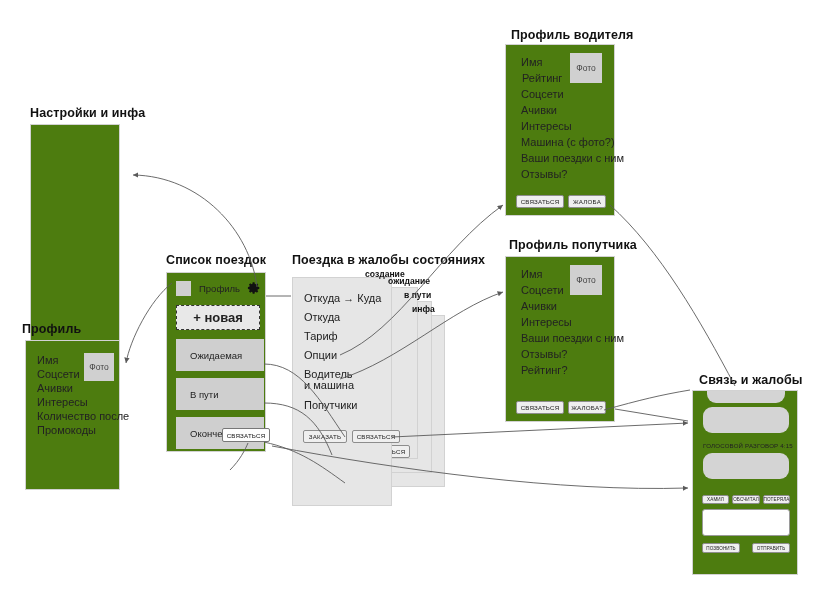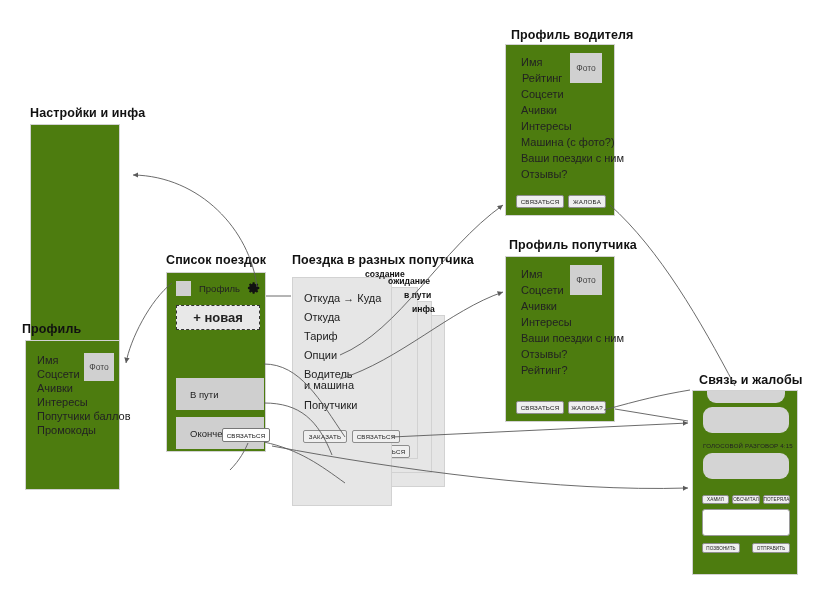--- a/index.html
+++ b/index.html
@@ -166,43 +166,44 @@
   <div class="ttl" style="left:30px; top:106px;">Настройки и инфа</div>
   <div class="panel" style="left:30px; top:124px; width:90px; height:232px;"></div>
 
   <div class="ttl" style="left:22px; top:322px;">Профиль</div>
   <div class="panel" style="left:25px; top:340px; width:95px; height:150px;">
     <div class="photo" style="left:58px; top:12px; width:30px; height:28px;">Фото</div>
     <div class="field" style="left:11px; top:13px;">Имя</div>
     <div class="field" style="left:11px; top:27px;">Соцсети</div>
     <div class="field" style="left:11px; top:41px;">Ачивки</div>
     <div class="field" style="left:11px; top:55px;">Интересы</div>
-    <div class="field" style="left:11px; top:69px;">Попутчики баллов</div>
+    <div class="field" style="left:11px; top:69px;">Количество после</div>
     <div class="field" style="left:11px; top:83px;">Промокоды</div>
   </div>
 
   <div class="ttl" style="left:166px; top:253px;">Список поездок</div>
   <div class="panel" style="left:166px; top:272px; width:100px; height:180px; overflow:hidden;">
     <div class="prof-row" style="left:9px; top:8px;">
       <span class="prof-sq"></span>
       <span>Профиль</span>
     </div>
     <div class="gear" style="left:80px; top:8px; width:14px; height:14px;">
       <svg width="14" height="14" viewBox="0 0 24 24">
         <path fill="#111" d="M12 8.2a3.8 3.8 0 1 0 0 7.6 3.8 3.8 0 0 0 0-7.6zm0 5.9a2.1 2.1 0 1 1 0-4.2 2.1 2.1 0 0 1 0 4.2z"></path>
         <path fill="#111" d="M21 13.6v-3.2l-2.4-.4a7 7 0 0 0-.7-1.7l1.4-2-2.3-2.3-2 1.4a7 7 0 0 0-1.7-.7L12.9 2.3h-3.2l-.4 2.4a7 7 0 0 0-1.7.7l-2-1.4-2.3 2.3 1.4 2a7 7 0 0 0-.7 1.7l-2.4.4v3.2l2.4.4c.17.6.4 1.17.7 1.7l-1.4 2 2.3 2.3 2-1.4c.53.3 1.1.53 1.7.7l.4 2.4h3.2l.4-2.4c.6-.17 1.17-.4 1.7-.7l2 1.4 2.3-2.3-1.4-2c.3-.53.53-1.1.7-1.7l2.4-.4z"></path>
       </svg>
     </div>
     <div class="newtrip" style="left:9px; top:32px; width:84px; height:25px;">+ новая</div>
+    <div class="triplist-row" style="left:9px; top:66px; width:88px; height:32px;">Ожидаемая</div>
     <div class="triplist-row" style="left:9px; top:105px; width:88px; height:32px;">В пути</div>
     <div class="triplist-row" style="left:9px; top:144px; width:88px; height:32px;">Окончен</div>
   </div>
   <div class="tooltip-btn" style="left:222px; top:428px; width:48px; height:14px;">СВЯЗАТЬСЯ</div>
 
-  <div class="ttl" style="left:292px; top:253px;">Поездка в разных попутчика</div>
+  <div class="ttl" style="left:292px; top:253px;">Поездка в жалобы состояниях</div>
 
   <div class="state-lbl" style="left:412px; top:304px;">инфа</div>
   <div class="panel card" style="left:345px; top:315px; width:100px; height:172px;"></div>
 
   <div class="state-lbl" style="left:404px; top:290px;">в пути</div>
   <div class="panel card" style="left:332px; top:301px; width:100px; height:172px;"></div>
 
   <div class="state-lbl" style="left:388px; top:276px;">ожидание</div>
   <div class="panel card" style="left:318px; top:287px; width:100px; height:172px;">
     <div class="btn" style="left:-6px; top:157px; width:44px; height:13px;">ОТМЕНИТЬ</div>

